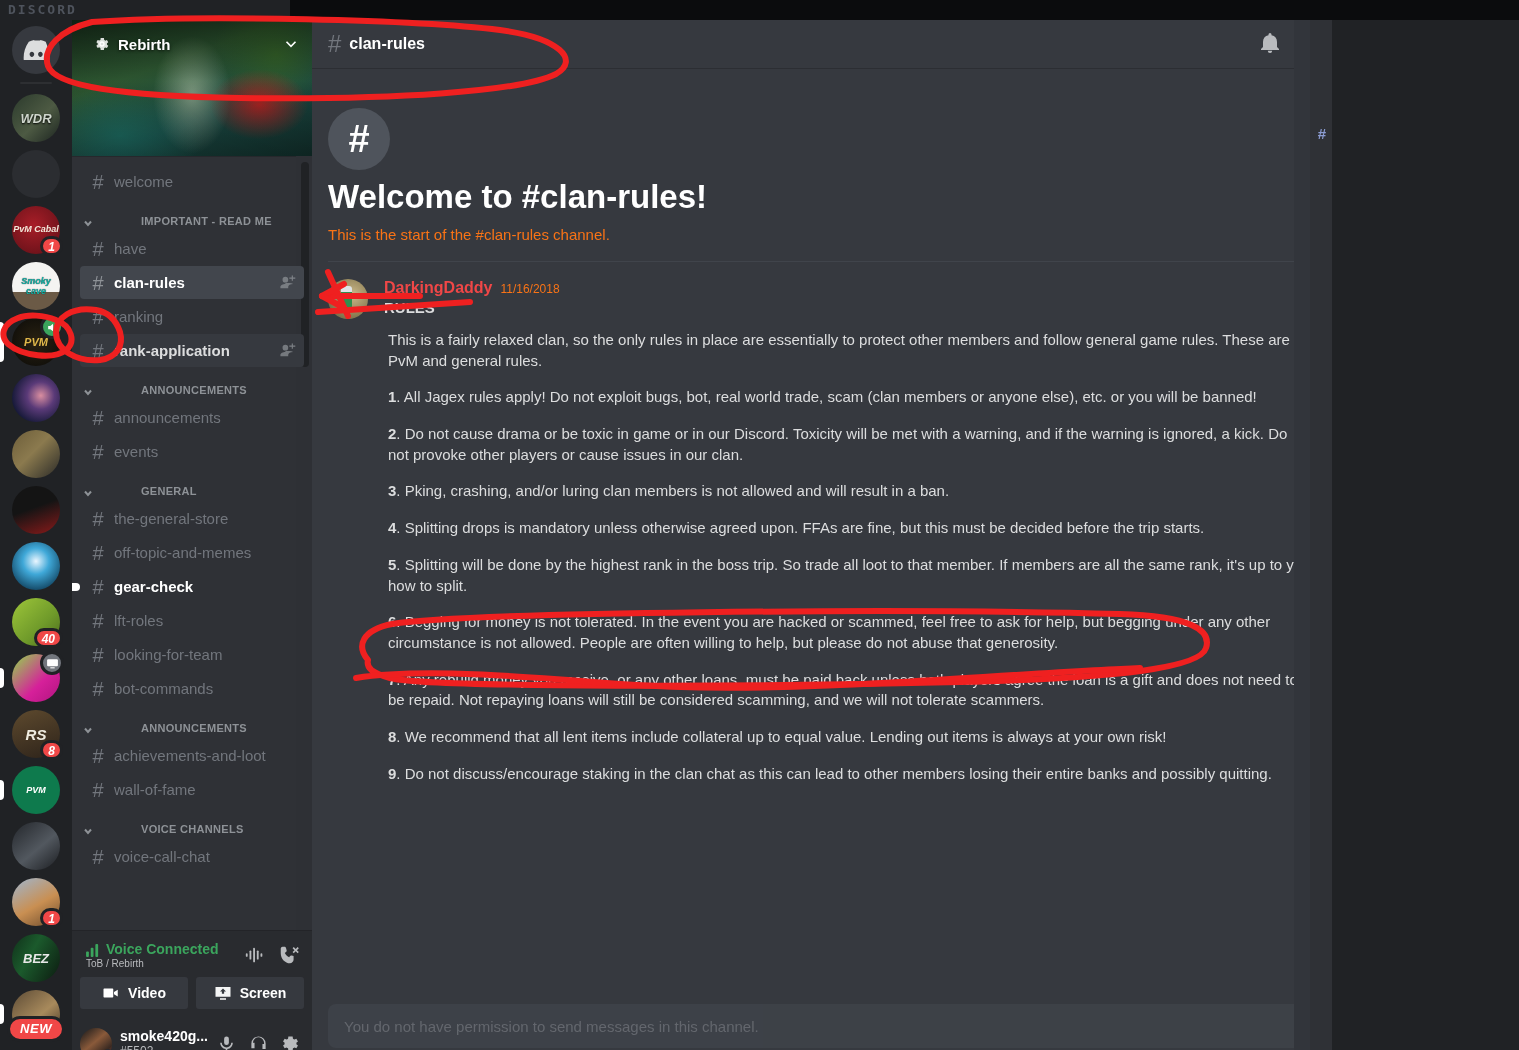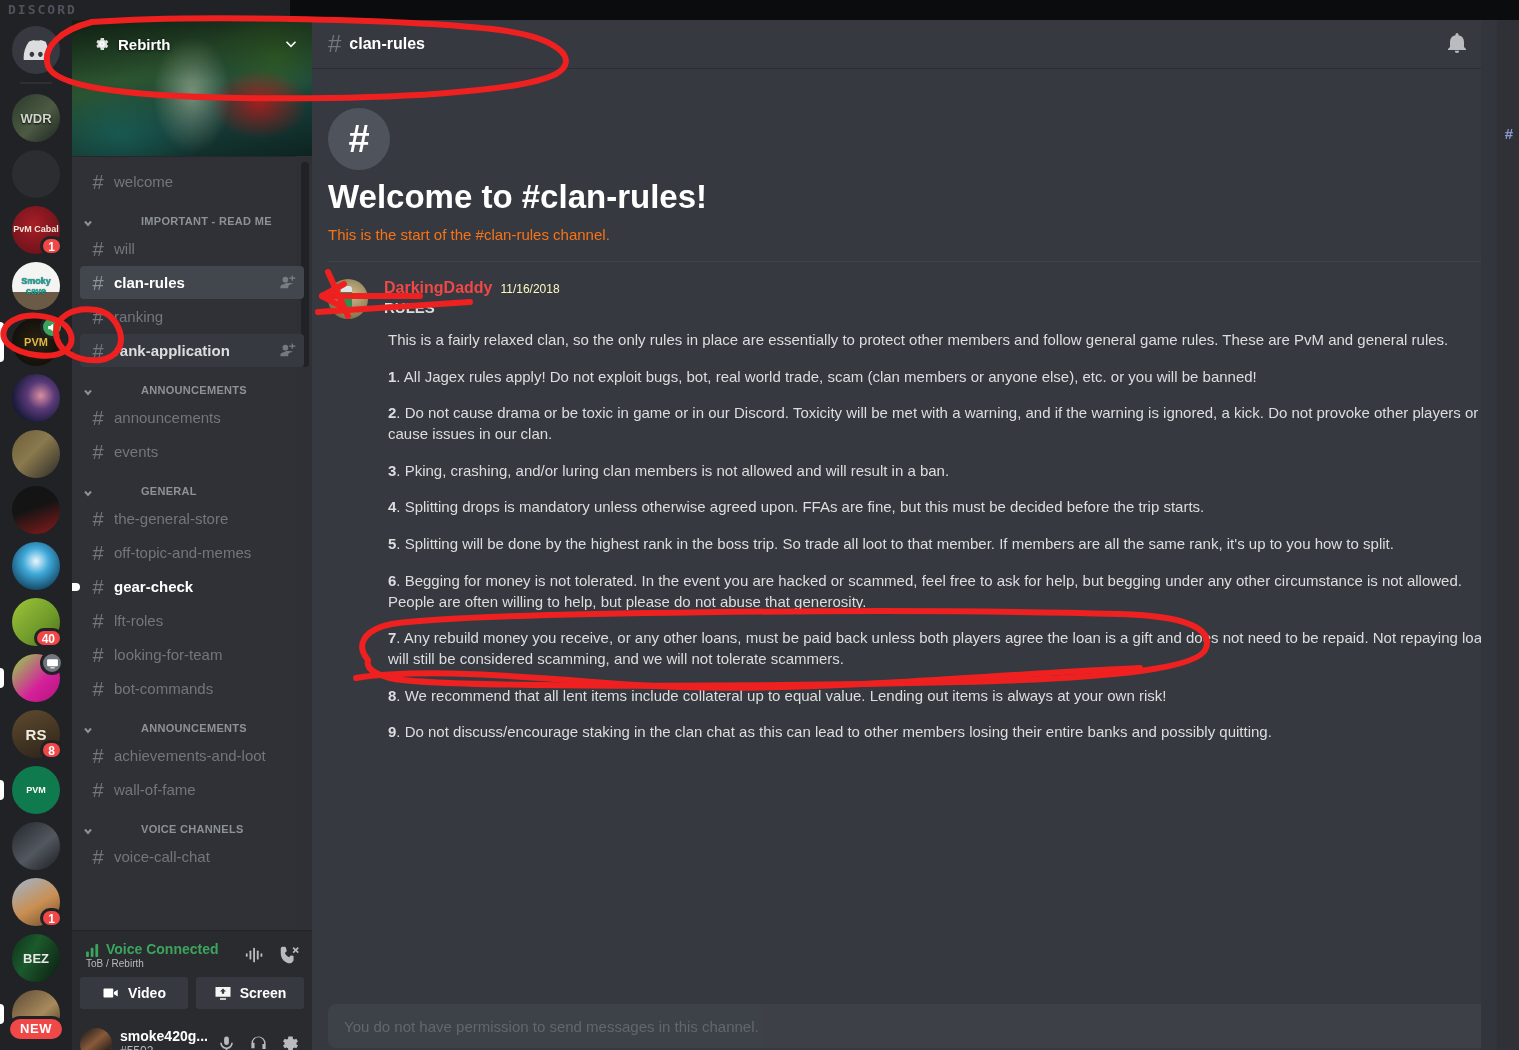--- a/index.html
+++ b/index.html
@@ -2,21 +2,21 @@
 <html><head>
 <meta charset="utf-8">
 <style>
   * { box-sizing: border-box; margin: 0; padding: 0; }
   html, body {
     width: 1519px; height: 1050px;
     background: #202225;
     font-family: "Liberation Sans", sans-serif;
     overflow: hidden;
   }
-  .app { position: relative; width: 1519px; height: 1050px; display: flex; }
+  .app { position: relative; width: 1332px; height: 1050px; display: flex; }
 
   
   .topstrip {
     position: absolute; left: 0; top: 0; width: 1519px; height: 20px;
     background: #202225; z-index: 6;
   }
   .discord-wm {
     position: absolute; left: 8px; top: 2px;
     font-size: 13px; font-weight: bold; letter-spacing: 2px;
     color: #4e535c; font-family: "DejaVu Sans Mono", monospace;
@@ -25,21 +25,21 @@
     position: absolute; left: 290px; top: 0; width: 1229px; height: 20px;
     background: #0b0c0d;
   }
 
   
   .rail {
     width: 72px; height: 1050px; background: #202225;
     padding-top: 20px; position: relative; overflow: hidden;
     flex: 0 0 72px;
   }
-  .rail-inner { padding-top: 6px; }
+  .rail-inner { padding-top: 6px; font-style: italic; }
   .srv {
     position: relative; width: 48px; height: 48px; margin: 0 auto 8px auto;
     border-radius: 50%; overflow: visible; cursor: pointer;
   }
   .srv .disc {
     width: 48px; height: 48px; border-radius: 50%;
     overflow: hidden; position: relative; display: flex;
     align-items: center; justify-content: center;
     font-size: 11px; font-weight: bold; color: #fff; text-align: center;
   }
@@ -250,21 +250,21 @@
     position: relative;
   }
   .m-av::after {
     content: ""; position: absolute; left: 13px; top: 7px;
     width: 11px; height: 26px; border-radius: 3px;
     background: linear-gradient(180deg,#dfe4e6 0 22%, #2f8f4e 22% 100%);
   }
   .m-body { flex: 1; min-width: 0; }
   .m-head { display: flex; align-items: baseline; gap: 8px; margin-bottom: 2px; }
   .m-user { font-size: 16px; font-weight: bold; }
-  .m-time { color: #fef9c3; font-size: 12px; }
+  .m-time { color: #f97316; font-size: 12px; }
   .m-rules-title { color: #dcddde; font-size: 15px; font-weight: bold; margin-bottom: 14px; }
   .m-para {
     color: #dcddde; font-size: 15px; line-height: 1.38;
     margin-bottom: 16px; padding-left: 4px;
   }
   .m-para b { font-weight: bold; }
   .edited { color: #72767d; font-size: 10px; }
 
   .composer { padding: 0 16px 22px 16px; flex: 0 0 auto; }
   .composer-box {
@@ -430,21 +430,21 @@
             <span class="cname">welcome</span>
           </div>
           <div class="cat">
             <span class="caret"><svg viewBox="0 0 12 12">
                 <polyline points="3,4.5 6,8 9,4.5"></polyline>
               </svg></span>
             <span class="txt">IMPORTANT - READ ME</span>
           </div>
           <div class="chan ">
             <span class="hash">#</span>
-            <span class="cname">will</span>
+            <span class="cname">have</span>
           </div>
           <div class="chan active">
             <span class="hash">#</span>
             <span class="cname">clan-rules</span>
             <span class="adduser"><svg viewBox="0 0 24 24">
                 <path d="M9 12a4 4 0 100-8 4 4 0 000 8zm0 2c-3.3 0-7 1.7-7 4v2h11v-2c0-2.3 2.7-4 7-4-1.5-1-3.3-1.3-5-1.3H9z" opacity=".9"></path>
                 <path d="M18 2h1.6v3H23v1.6h-3.4v3H18v-3h-3.4V5H18V2z"></path>
               </svg></span>
           </div>
           <div class="chan ">

